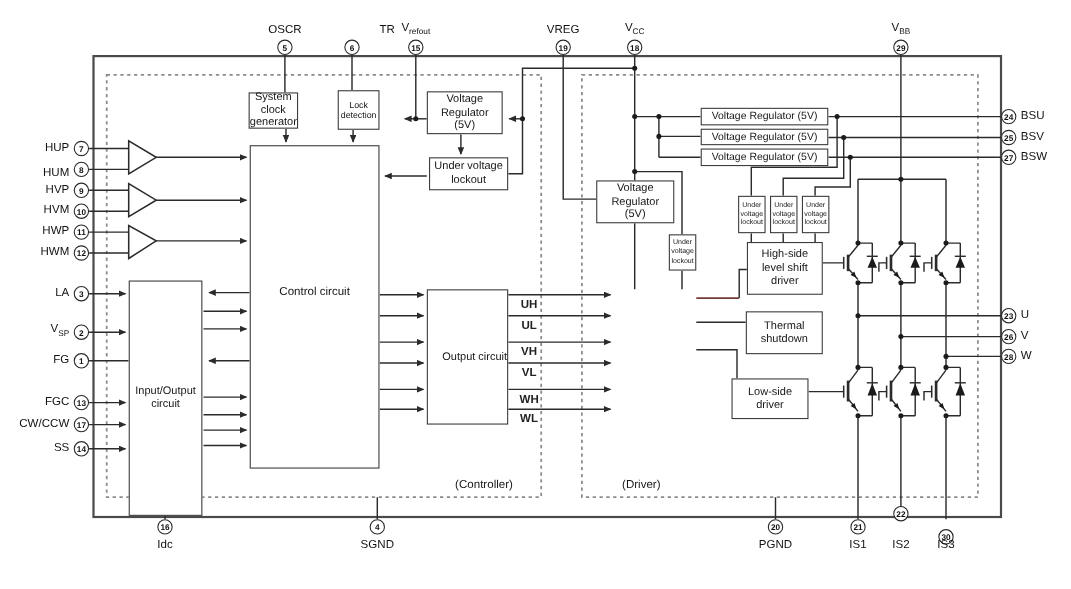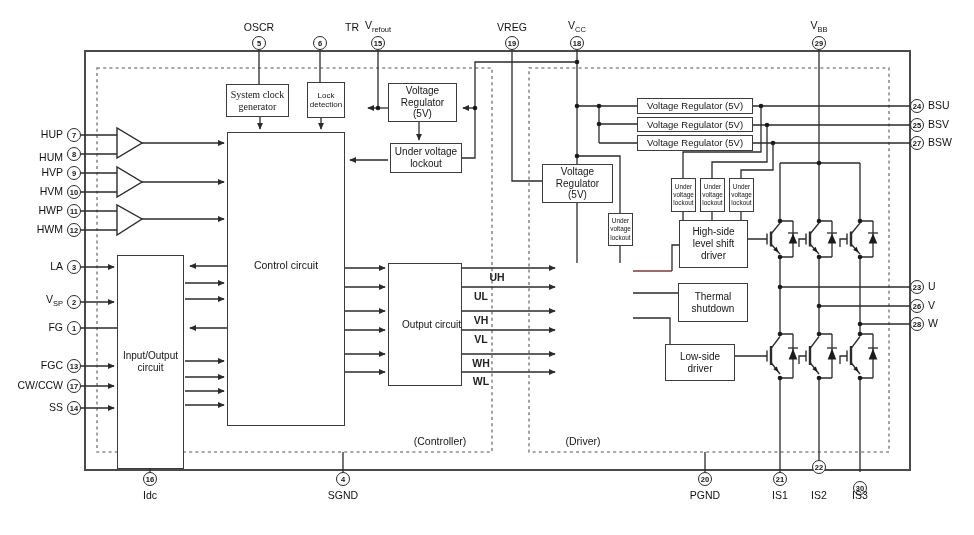--- a/index.html
+++ b/index.html
@@ -150,21 +150,21 @@
     <g>
       <use href="#igbtA" x="780" y="221"></use>
       <use href="#igbtA" x="819" y="221"></use>
       <use href="#igbtA" x="860" y="221"></use>
       <use href="#igbtB" x="780" y="334"></use>
       <use href="#igbtB" x="819" y="334"></use>
       <use href="#igbtB" x="860" y="334"></use>
     </g>
   </svg>
 
-  <div class="block" style="left:226px;top:84px;width:63px;height:33px;font-size:10px;font-family:Liberation Serif, serif;"><span>System clock
+  <div class="block" style="left:226px;top:84px;width:45px;height:33px;font-size:10px;"><span>System clock
 generator</span></div>
   <div class="block" style="left:307px;top:82px;width:38px;height:36px;font-size:8px;"><span>Lock
 detection</span></div>
   <div class="block" style="left:388px;top:83px;width:69px;height:39px;font-size:10px;"><span>Voltage
 Regulator
 (5V)</span></div>
   <div class="block" style="left:390px;top:143px;width:72px;height:30px;font-size:10px;"><span>Under voltage
 lockout</span></div>
   <div class="block" style="left:227px;top:132px;width:118px;height:294px;font-size:10.5px;padding-bottom:28px;"><span>Control circuit</span></div>
   <div class="block" style="left:117px;top:255px;width:67px;height:214px;font-size:10px;"><span>Input/Output
@@ -189,21 +189,21 @@
 voltage
 lockout</span></div>
   <div class="block" style="left:679px;top:220px;width:69px;height:48px;font-size:10px;"><span>High-side
 level shift
 driver</span></div>
   <div class="block" style="left:678px;top:283px;width:70px;height:39px;font-size:10px;"><span>Thermal
 shutdown</span></div>
   <div class="block" style="left:665px;top:344px;width:70px;height:37px;font-size:10px;"><span>Low-side
 driver</span></div>
 
-  <div class="siglabel" style="left:482px;top:271px;">UH</div>
+  <div class="siglabel" style="left:466px;top:271px;">UH</div>
   <div class="siglabel" style="left:466px;top:290px;">UL</div>
   <div class="siglabel" style="left:466px;top:314px;">VH</div>
   <div class="siglabel" style="left:466px;top:333px;">VL</div>
   <div class="siglabel" style="left:466px;top:357px;">WH</div>
   <div class="siglabel" style="left:466px;top:375px;">WL</div>
 
   <div class="region" style="left:440px;top:435px;">(Controller)</div>
   <div class="region" style="left:583px;top:435px;">(Driver)</div>
 
   <div class="pin" style="left:252px;top:36px;">5</div>

